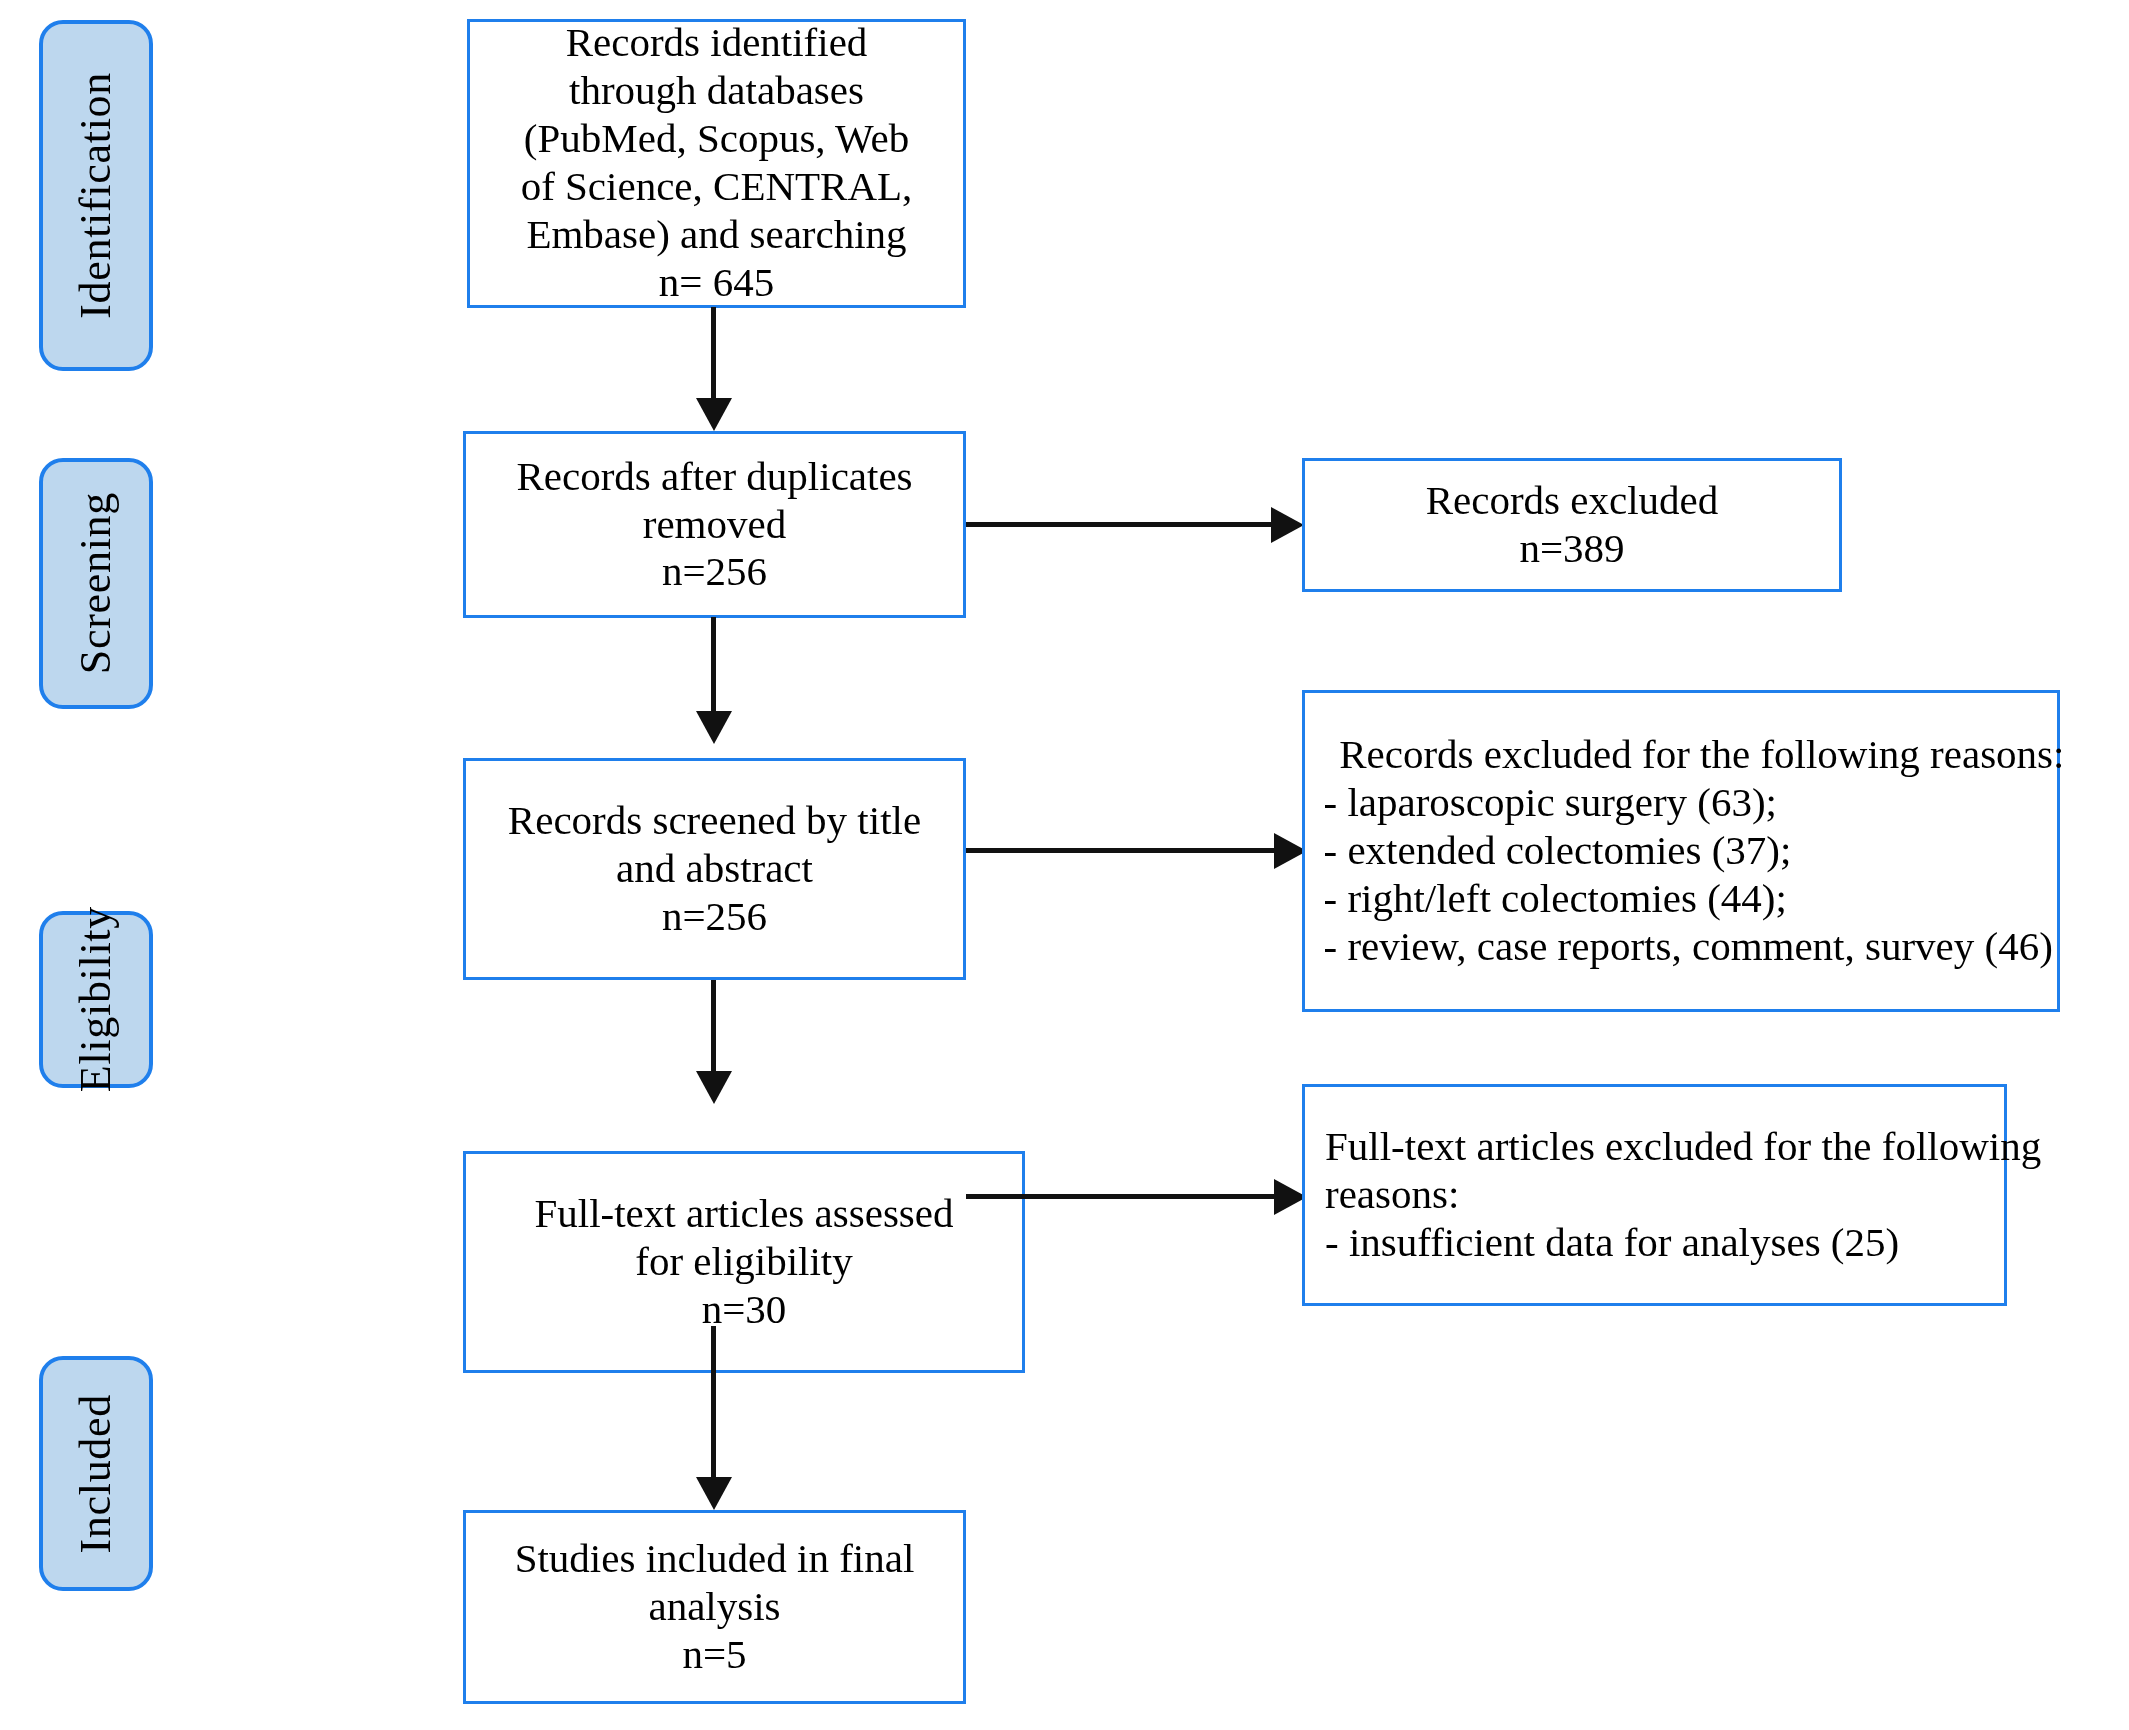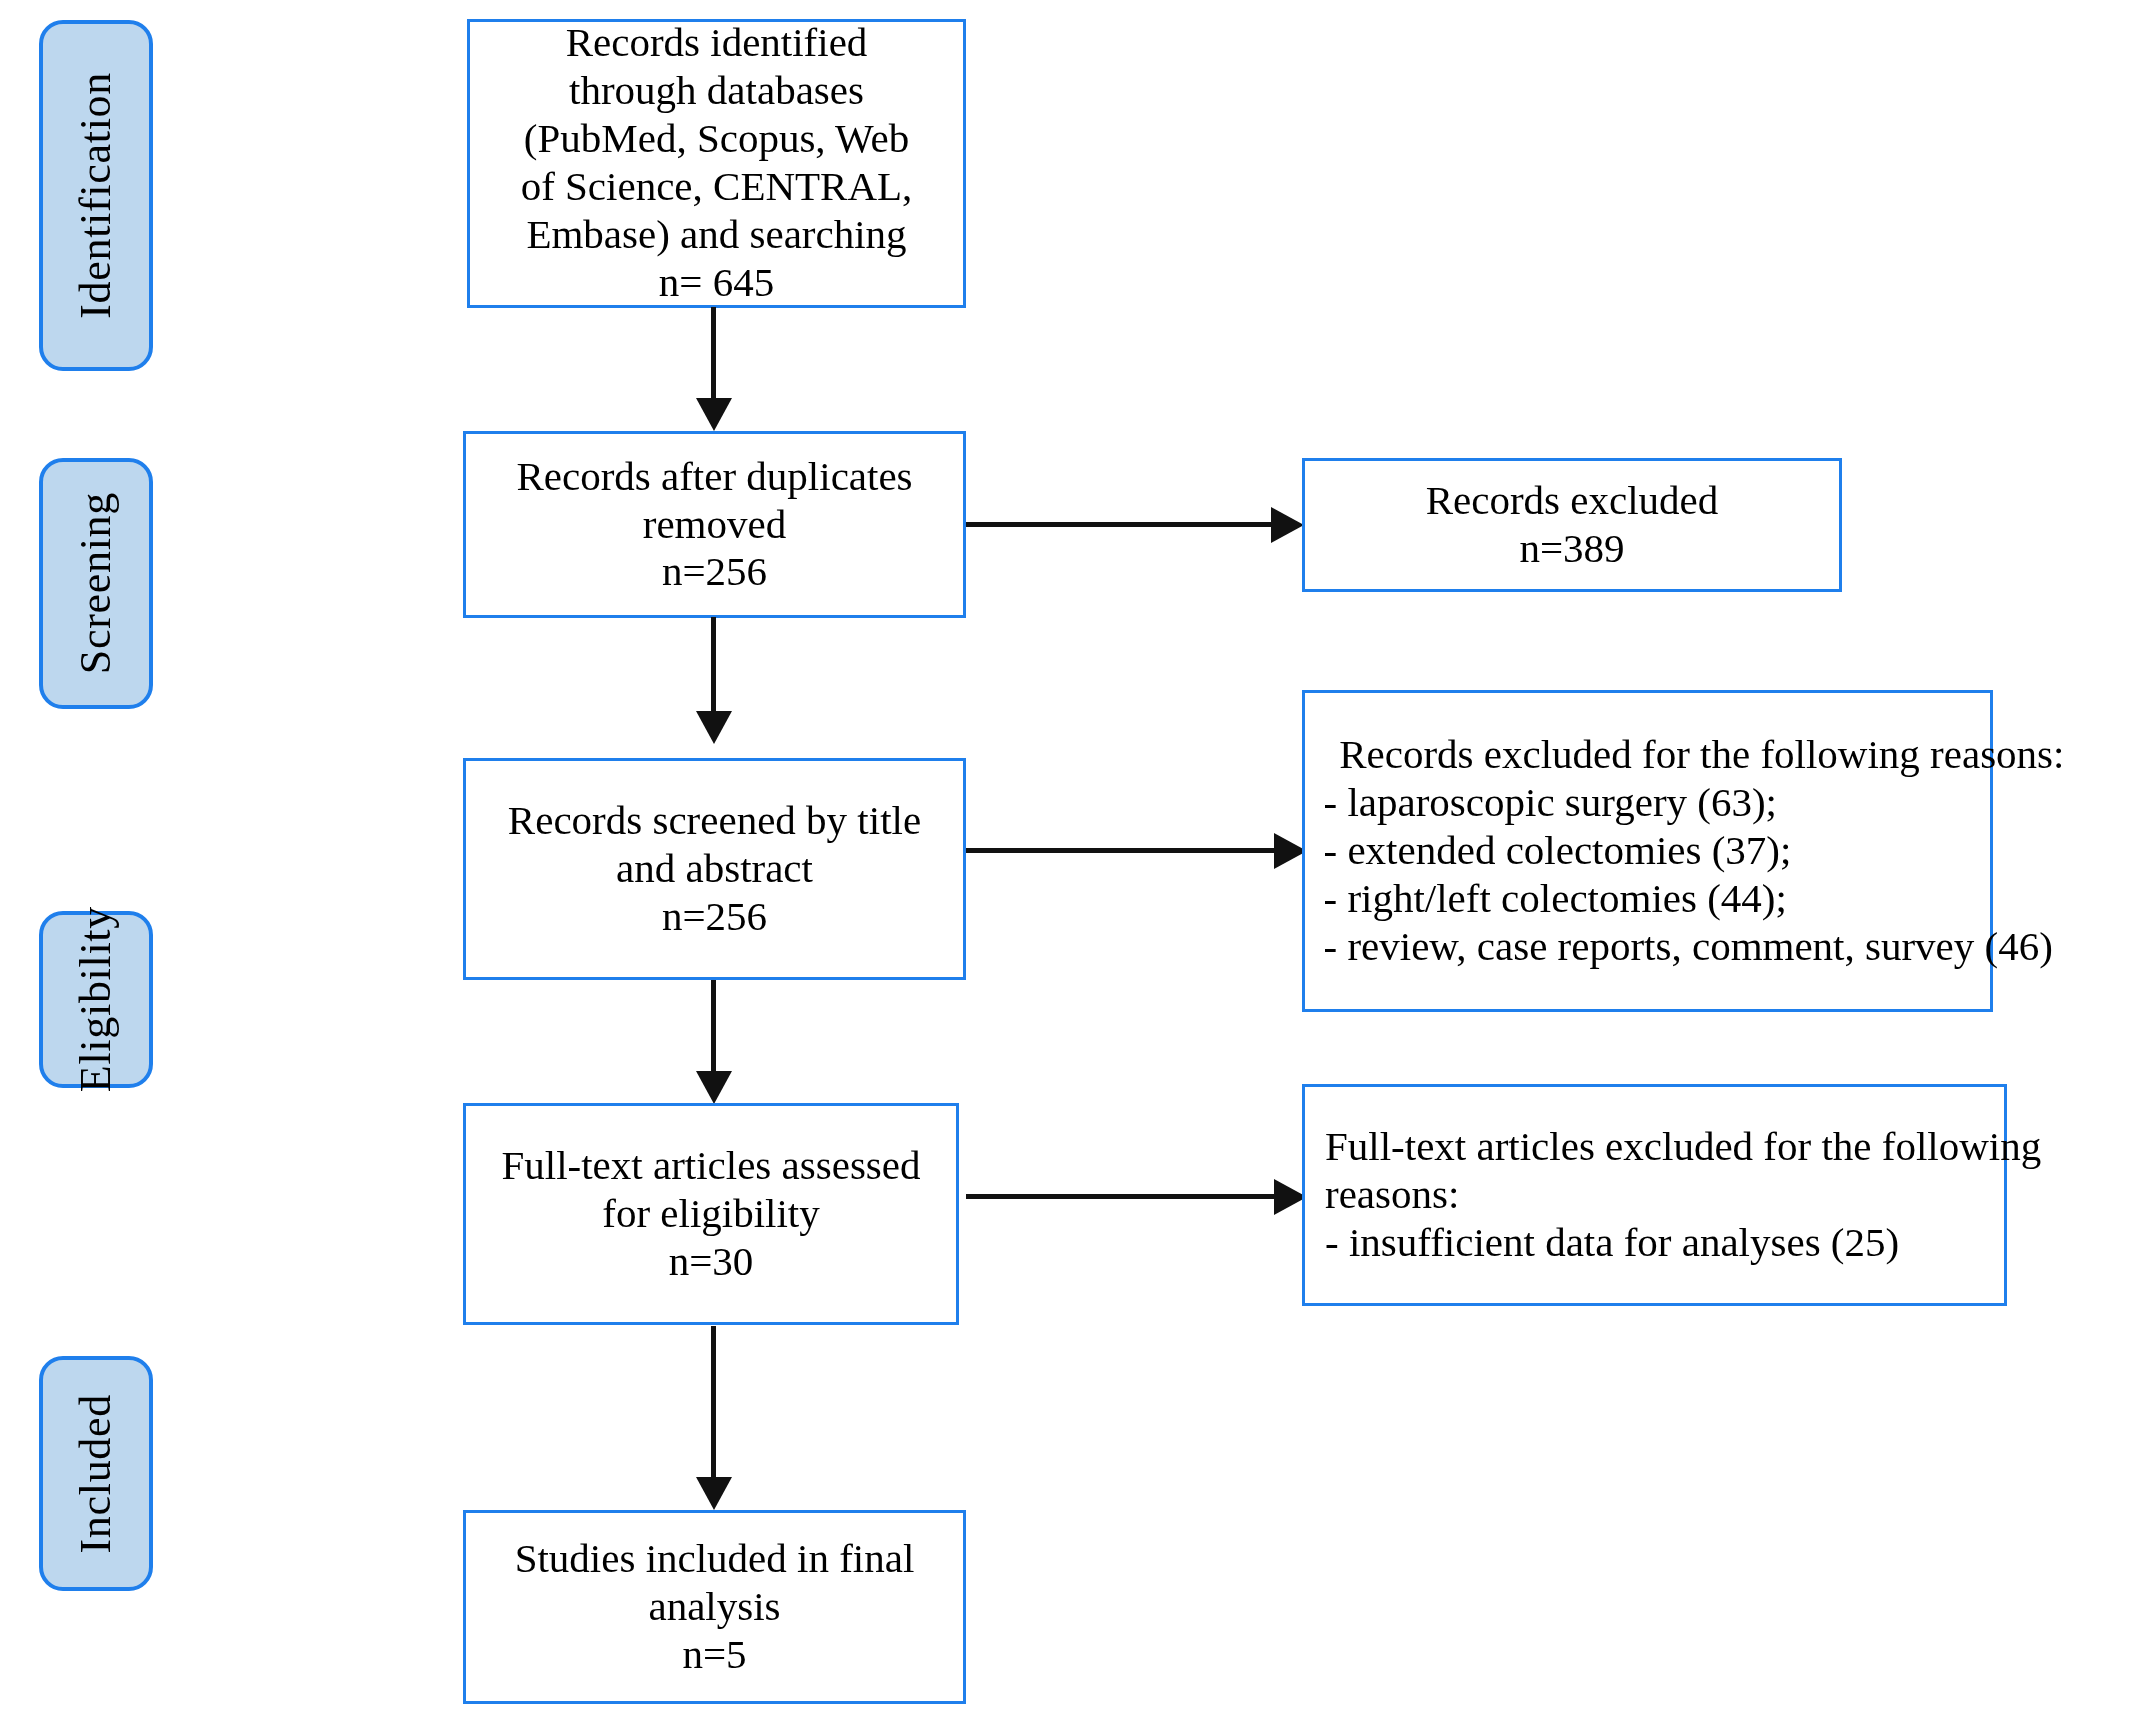--- a/index.html
+++ b/index.html
@@ -116,32 +116,32 @@
 
   <div class="node" style="left:463px;top:758px;width:503px;height:222px;">
     <span class="ln">Records screened by title</span>
     <span class="ln">and abstract</span>
     <span class="ln">n=256</span>
   </div>
 
   <div class="hline" style="left:966px;top:848px;width:311px;"></div>
   <div class="arrow-right" style="left:1274px;top:833px;"></div>
 
-  <div class="node left-align" style="left:1302px;top:690px;width:691px;height:322px;">
+  <div class="node left-align" style="left:1302px;top:690px;width:758px;height:322px;">
     <span class="ln indent">Records excluded for the following reasons:</span>
     <span class="ln">- laparoscopic surgery (63);</span>
     <span class="ln">- extended colectomies (37);</span>
     <span class="ln">- right/left colectomies (44);</span>
     <span class="ln">- review, case reports, comment, survey (46)</span>
   </div>
 
   <div class="vline" style="left:711px;top:980px;height:93px;"></div>
   <div class="arrow-down" style="left:696px;top:1071px;"></div>
 
-  <div class="node" style="left:463px;top:1103px;width:496px;height:222px;">
+  <div class="node" style="left:463px;top:1151px;width:562px;height:222px;">
     <span class="ln">Full-text articles assessed</span>
     <span class="ln">for eligibility</span>
     <span class="ln">n=30</span>
   </div>
 
   <div class="hline" style="left:966px;top:1194px;width:311px;"></div>
   <div class="arrow-right" style="left:1274px;top:1179px;"></div>
 
   <div class="node left-align" style="left:1302px;top:1084px;width:705px;height:222px;padding-left:20px;">
     <span class="ln">Full-text articles excluded for the following</span>

